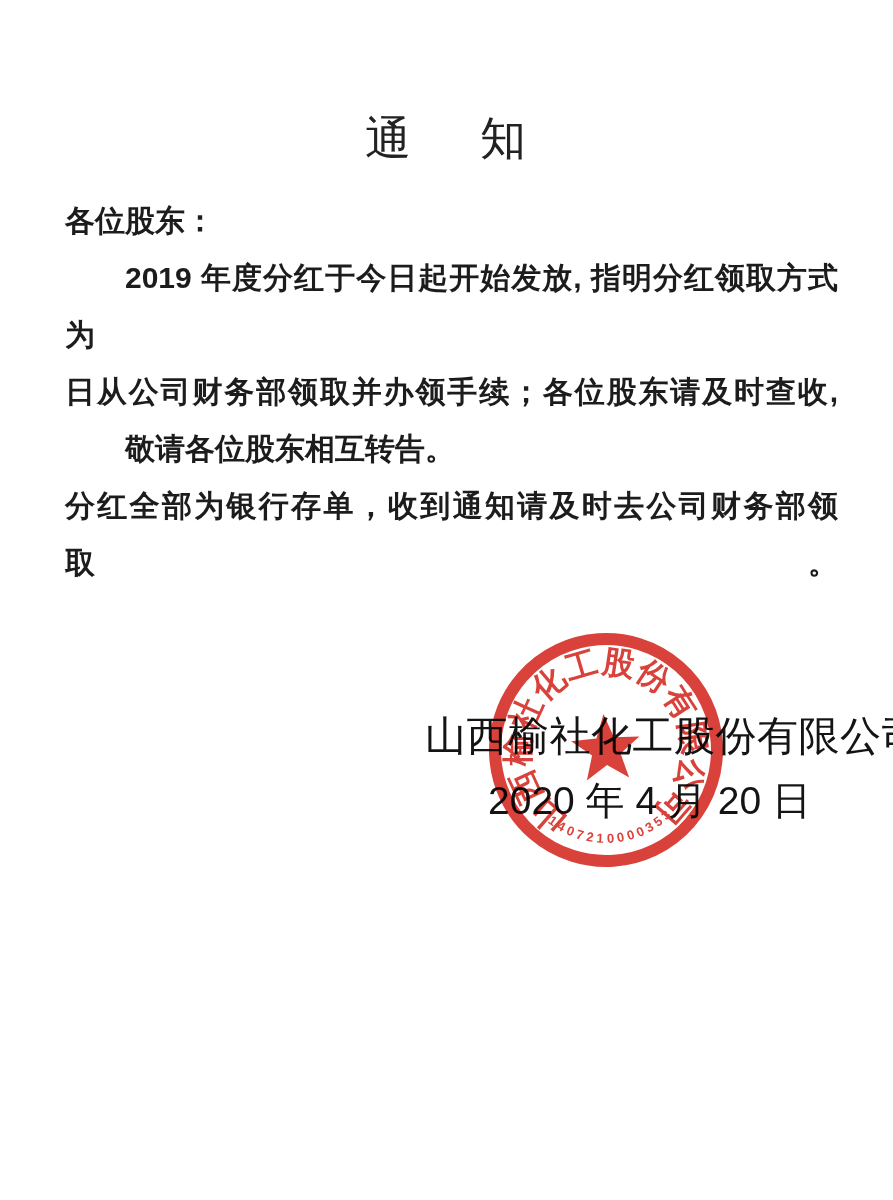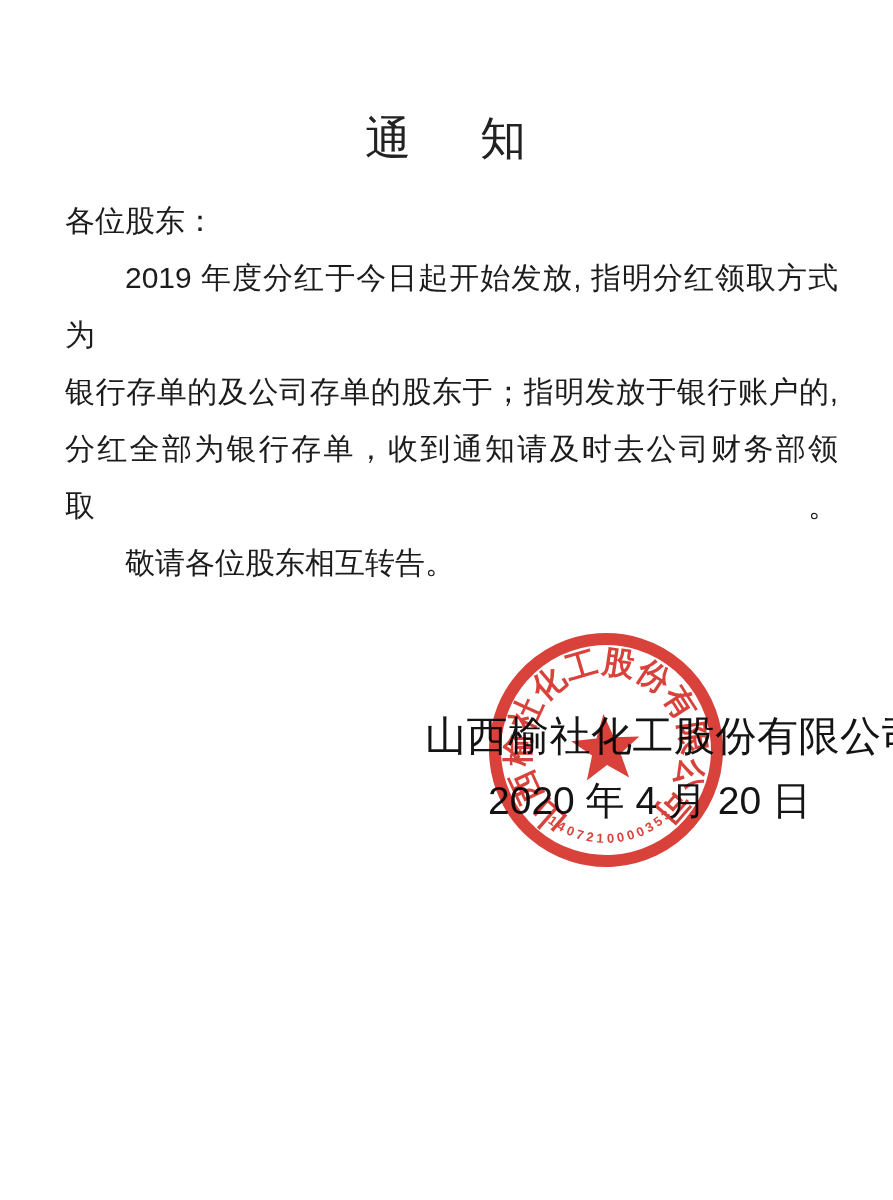--- a/index.html
+++ b/index.html
@@ -17,20 +17,21 @@
     font-size:46px;line-height:64px;font-weight:500;
     letter-spacing:2px;
     word-spacing:52px;
     white-space:pre;
     color:#222;
   }
   .body{
     position:absolute;top:192px;left:65px;width:773px;
     font-size:30px;line-height:57px;
     color:#1c1c1c;
+    font-weight:bold;
   }
   .line{width:773px;}
   .justify{text-align:justify;text-align-last:justify;}
   .indent{text-indent:60px;}
   .company-line{
     position:absolute;top:716px;left:425px;
     font-size:41px;line-height:40px;letter-spacing:0.5px;
     color:#141414;white-space:nowrap;
   }
   .date-line{
@@ -54,23 +55,23 @@
 </head>
 <body>
 
 <div class="page">
 
   <div class="title">通 知</div>
 
   <div class="body">
     <div class="line">各位股东：</div>
     <div class="line justify indent">2019 年度分红于今日起开始发放, 指明分红领取方式为</div>
-    <div class="line justify">银行存单的及公司存单的股东于；指明发放于银行账户的,</div>
+    <div class="line justify">日从公司财务部领取并办领手续；各位股东请及时查收,</div>
+    <div class="line indent">敬请各位股东相互转告。</div>
     <div class="line justify">分红全部为银行存单，收到通知请及时去公司财务部领取。</div>
-    <div class="line indent">敬请各位股东相互转告。</div>
   </div>
 
   <div class="company-line">山西榆社化工股份有限公司</div>
   <div class="date-line">2020 年 4 月 20 日</div>
 
   <svg class="seal" width="893" height="1200" viewBox="0 0 893 1200" aria-hidden="true">
     <g transform="rotate(-4 606 750)" fill="#d3281f">
       <circle cx="606" cy="750" r="111" fill="none" stroke="#d3281f" stroke-width="12"></circle>
 
       <text class="ring-char" x="606" y="673" text-anchor="middle" transform="rotate(-135 606 750)">山</text>

